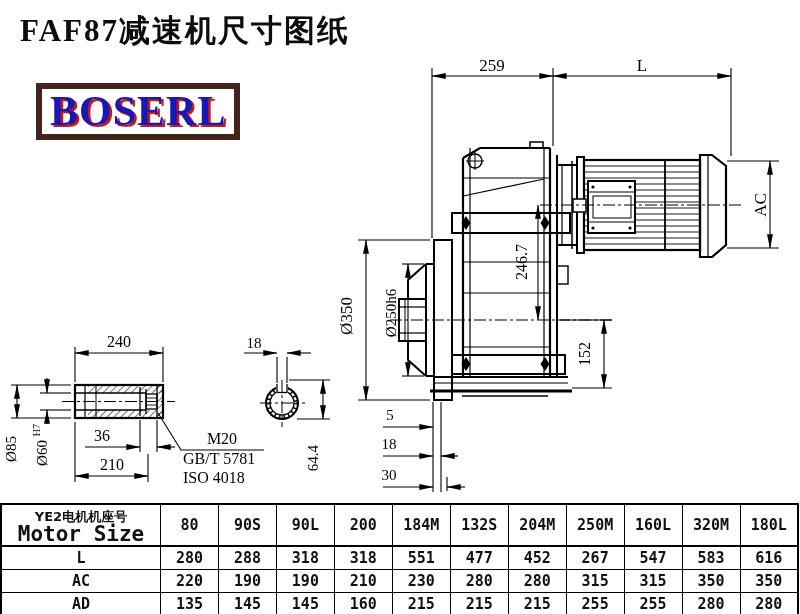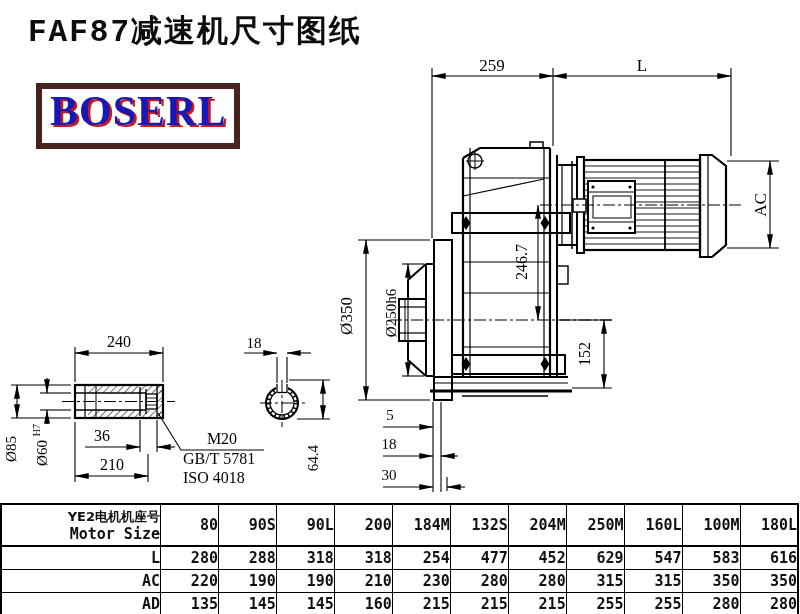--- a/index.html
+++ b/index.html
@@ -1,36 +1,36 @@
 <!DOCTYPE html>
 <html><head>
 <meta charset="utf-8">
 <style>
   html,body{margin:0;padding:0;background:#fff;}
   #page{position:relative;width:800px;height:614px;background:#fff;overflow:hidden;
         font-family:"Liberation Sans",sans-serif;}
-  #title{position:absolute;left:28px;top:10px;width:560px;font-family:Liberation Mono, monospace;
+  #title{position:absolute;left:20px;top:10px;width:560px;font-family:Liberation Serif, serif;
          font-weight:800;font-size:31px;letter-spacing:2px;color:#0d0d0d;white-space:nowrap;}
   #logo{position:absolute;left:36px;top:83px;border:6px solid #46231d;background:#fff;
-        padding:0 8px 10px 8px;}
+        padding:0 8px 1px 8px;}
   #logo span{font-family:"Liberation Serif",serif;font-weight:700;font-size:42px;line-height:44px;
         color:#1a18b4;text-shadow:2.5px 2px 0 #c61a1a;letter-spacing:1px;}
   svg text{font-family:"Liberation Serif",serif;fill:#000;}
   #dimtable{position:absolute;left:0;top:503px;width:799px;height:111px;border-collapse:collapse;
         table-layout:fixed;background:#fff;}
-  #dimtable th,#dimtable td{border:1px solid #000;text-align:right;vertical-align:middle;
+  #dimtable th,#dimtable td{border:1px solid #000;text-align:center;vertical-align:middle;
         font-family:"DejaVu Sans Mono",monospace;font-weight:700;font-size:15px;color:#111;
         padding:0;overflow:hidden;}
   #dimtable{border:2px solid #000;}
   #dimtable thead th{height:40px;}
   #dimtable thead{border-bottom:2px solid #000;}
   #dimtable td{height:22px;}
   th.corner{width:158px;font-weight:700;}
   .hcn{font-size:13px;line-height:17px;font-family:"DejaVu Sans",sans-serif;}
-  .hen{font-size:15px;line-height:18px;}
+  .hen{font-size:21px;line-height:18px;}
 </style>
 </head>
 <body>
 
 <div id="page">
 
   <div id="title">FAF87减速机尺寸图纸</div>
 
   <div id="logo">
     <span>BOSERL</span>
@@ -267,35 +267,35 @@
         </th>
       <th>80</th>
           <th>90S</th>
           <th>90L</th>
           <th>200</th>
           <th>184M</th>
           <th>132S</th>
           <th>204M</th>
           <th>250M</th>
           <th>160L</th>
-          <th>100M</th>
+          <th>320M</th>
           <th>180L</th>
         </tr>
     </thead>
     <tbody>
         <tr>
           <td>L</td>
           <td>280</td>
           <td>288</td>
           <td>318</td>
           <td>318</td>
-          <td>254</td>
+          <td>551</td>
           <td>477</td>
           <td>452</td>
-          <td>629</td>
+          <td>267</td>
           <td>547</td>
           <td>583</td>
           <td>616</td>
         </tr>
         <tr>
           <td>AC</td>
           <td>220</td>
           <td>190</td>
           <td>190</td>
           <td>210</td>

